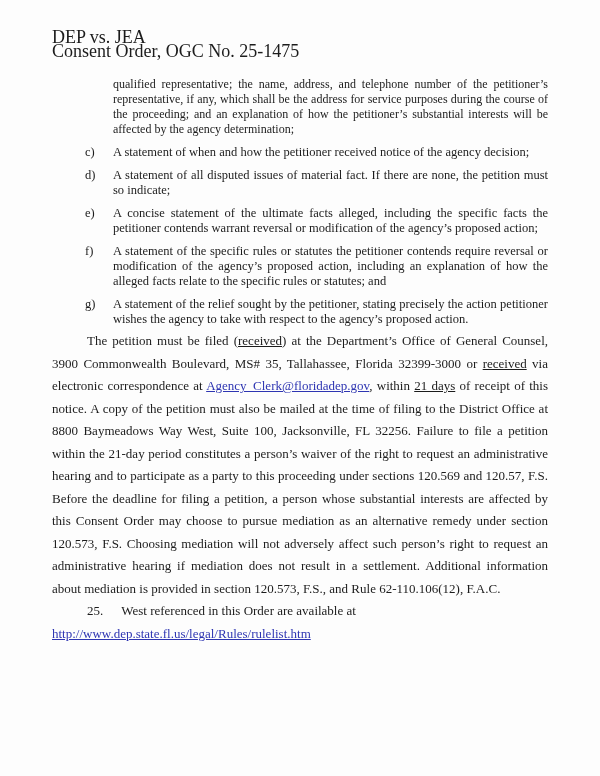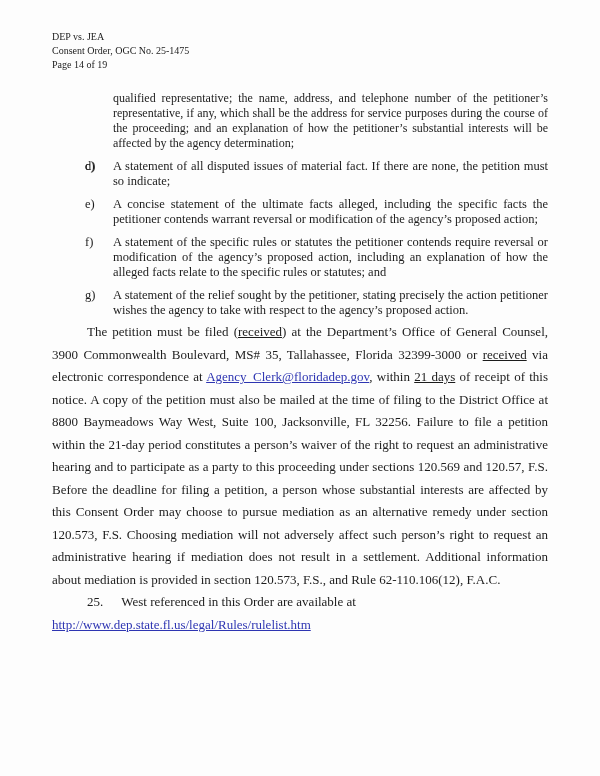--- a/index.html
+++ b/index.html
@@ -11,21 +11,21 @@
     color: #1c1c1c;
     overflow: hidden;
   }
   .page {
     width: 600px;
     height: 776px;
     padding: 30px 52px 0 52px;
     background: #fdfdfd;
   }
   .doc-header {
-    font-size: 10px;
+    font-size: 18px;
     line-height: 14px;
     margin-bottom: 19px;
   }
   .hanging-block {
     margin-left: 61px;
     font-size: 12px;
     line-height: 15px;
     text-align: justify;
   }
   .list-item {
@@ -65,27 +65,27 @@
   .u { text-decoration: underline; }
 </style>
 </head>
 <body>
 
 <div class="page">
 
   <div class="doc-header">
     <div>DEP vs. JEA</div>
     <div>Consent Order, OGC No. 25-1475</div>
-    <div>Page 14 of 19</div>
   </div>
 
   <div class="hanging-block">qualified representative; the name, address, and telephone number of the petitioner’s representative, if any, which shall be the address for service purposes during the course of the proceeding; and an explanation of how the petitioner’s substantial interests will be affected by the agency determination;</div>
 
   <div class="list-item">
     <span class="list-marker">c)</span>
+    <span>A statement of when and how the petitioner received notice of the agency decision;</span>
   </div>
 
   <div class="list-item">
     <span class="list-marker">d)</span>
     <span>A statement of all disputed issues of material fact. If there are none, the petition must so indicate;</span>
   </div>
 
   <div class="list-item">
     <span class="list-marker">e)</span>
     <span>A concise statement of the ultimate facts alleged, including the specific facts the petitioner contends warrant reversal or modification of the agency’s proposed action;</span>

